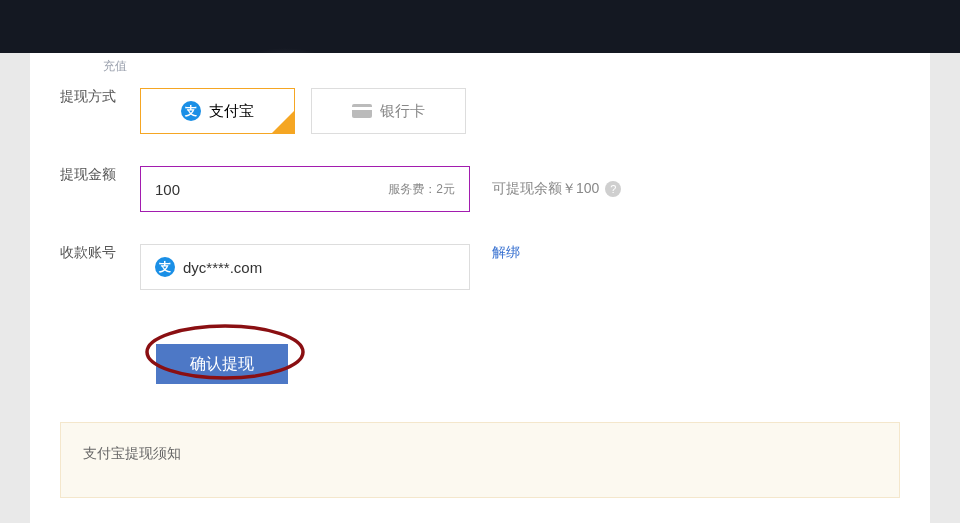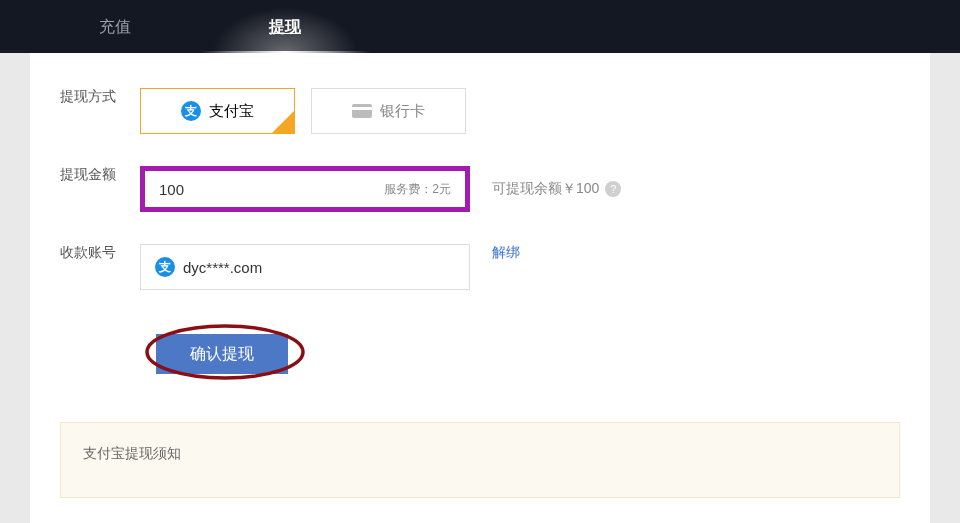--- a/index.html
+++ b/index.html
@@ -14,24 +14,25 @@
     background: #141822;
     height: 53px;
     display: flex;
     padding-left: 30px;
   }
   .tab {
     width: 170px;
     height: 53px;
     line-height: 53px;
     text-align: center;
-    font-size: 16px;
+    font-size: 12px;
     color: #9aa0ad;
     cursor: pointer;
     position: relative;
+    margin-top: 40px;
   }
   .tab.active {
     color: #ffffff;
     font-weight: 600;
     background: radial-gradient(ellipse at bottom, rgba(255,255,255,0.35) 0%, rgba(255,255,255,0.0) 60%);
     text-decoration: underline;
   }
   .tab.active::after{
     content:"";
     position:absolute;left:0;right:0;bottom:0;height:2px;
@@ -75,21 +76,21 @@
     width:0;height:0;
     border-left: 22px solid transparent;
     border-bottom: 22px solid #f5a623;
   }
   .method-box .icon { margin-right:8px; display:inline-flex; }
   .bank-text { color:#888; }
 
   .amount-box {
     width: 330px;
     height: 46px;
-    border: 5px solid #a21caf;
+    border: 1px solid #a21caf;
     display:flex;
     align-items:center;
     padding: 0 14px;
     justify-content: space-between;
     gap: 10px;
   }
   .amount-box input {
     border:none;outline:none;font-size:15px;width:120px;color:#333;
   }
   .fee { font-size:12px;color:#888; }
@@ -111,21 +112,21 @@
 
   .submit-wrap{
     margin-left: 80px;
     position: relative;
     width: 170px;
     height: 60px;
     margin-bottom: 40px;
   }
   .submit-btn{
     position:absolute;
-    left: 16px; top: 12px;
+    left: 16px; top: 22px;
     width: 132px;height: 40px;
     background:#4d78c6;color:#fff;border:none;
     font-size:16px;cursor:pointer;
   }
   .ellipse-svg{
     position:absolute;left:0;top:0;width:170px;height:60px;pointer-events:none;
   }
 
   .notice-box {
     background:#fcf9f0;border:1px solid #f4e7cc;

